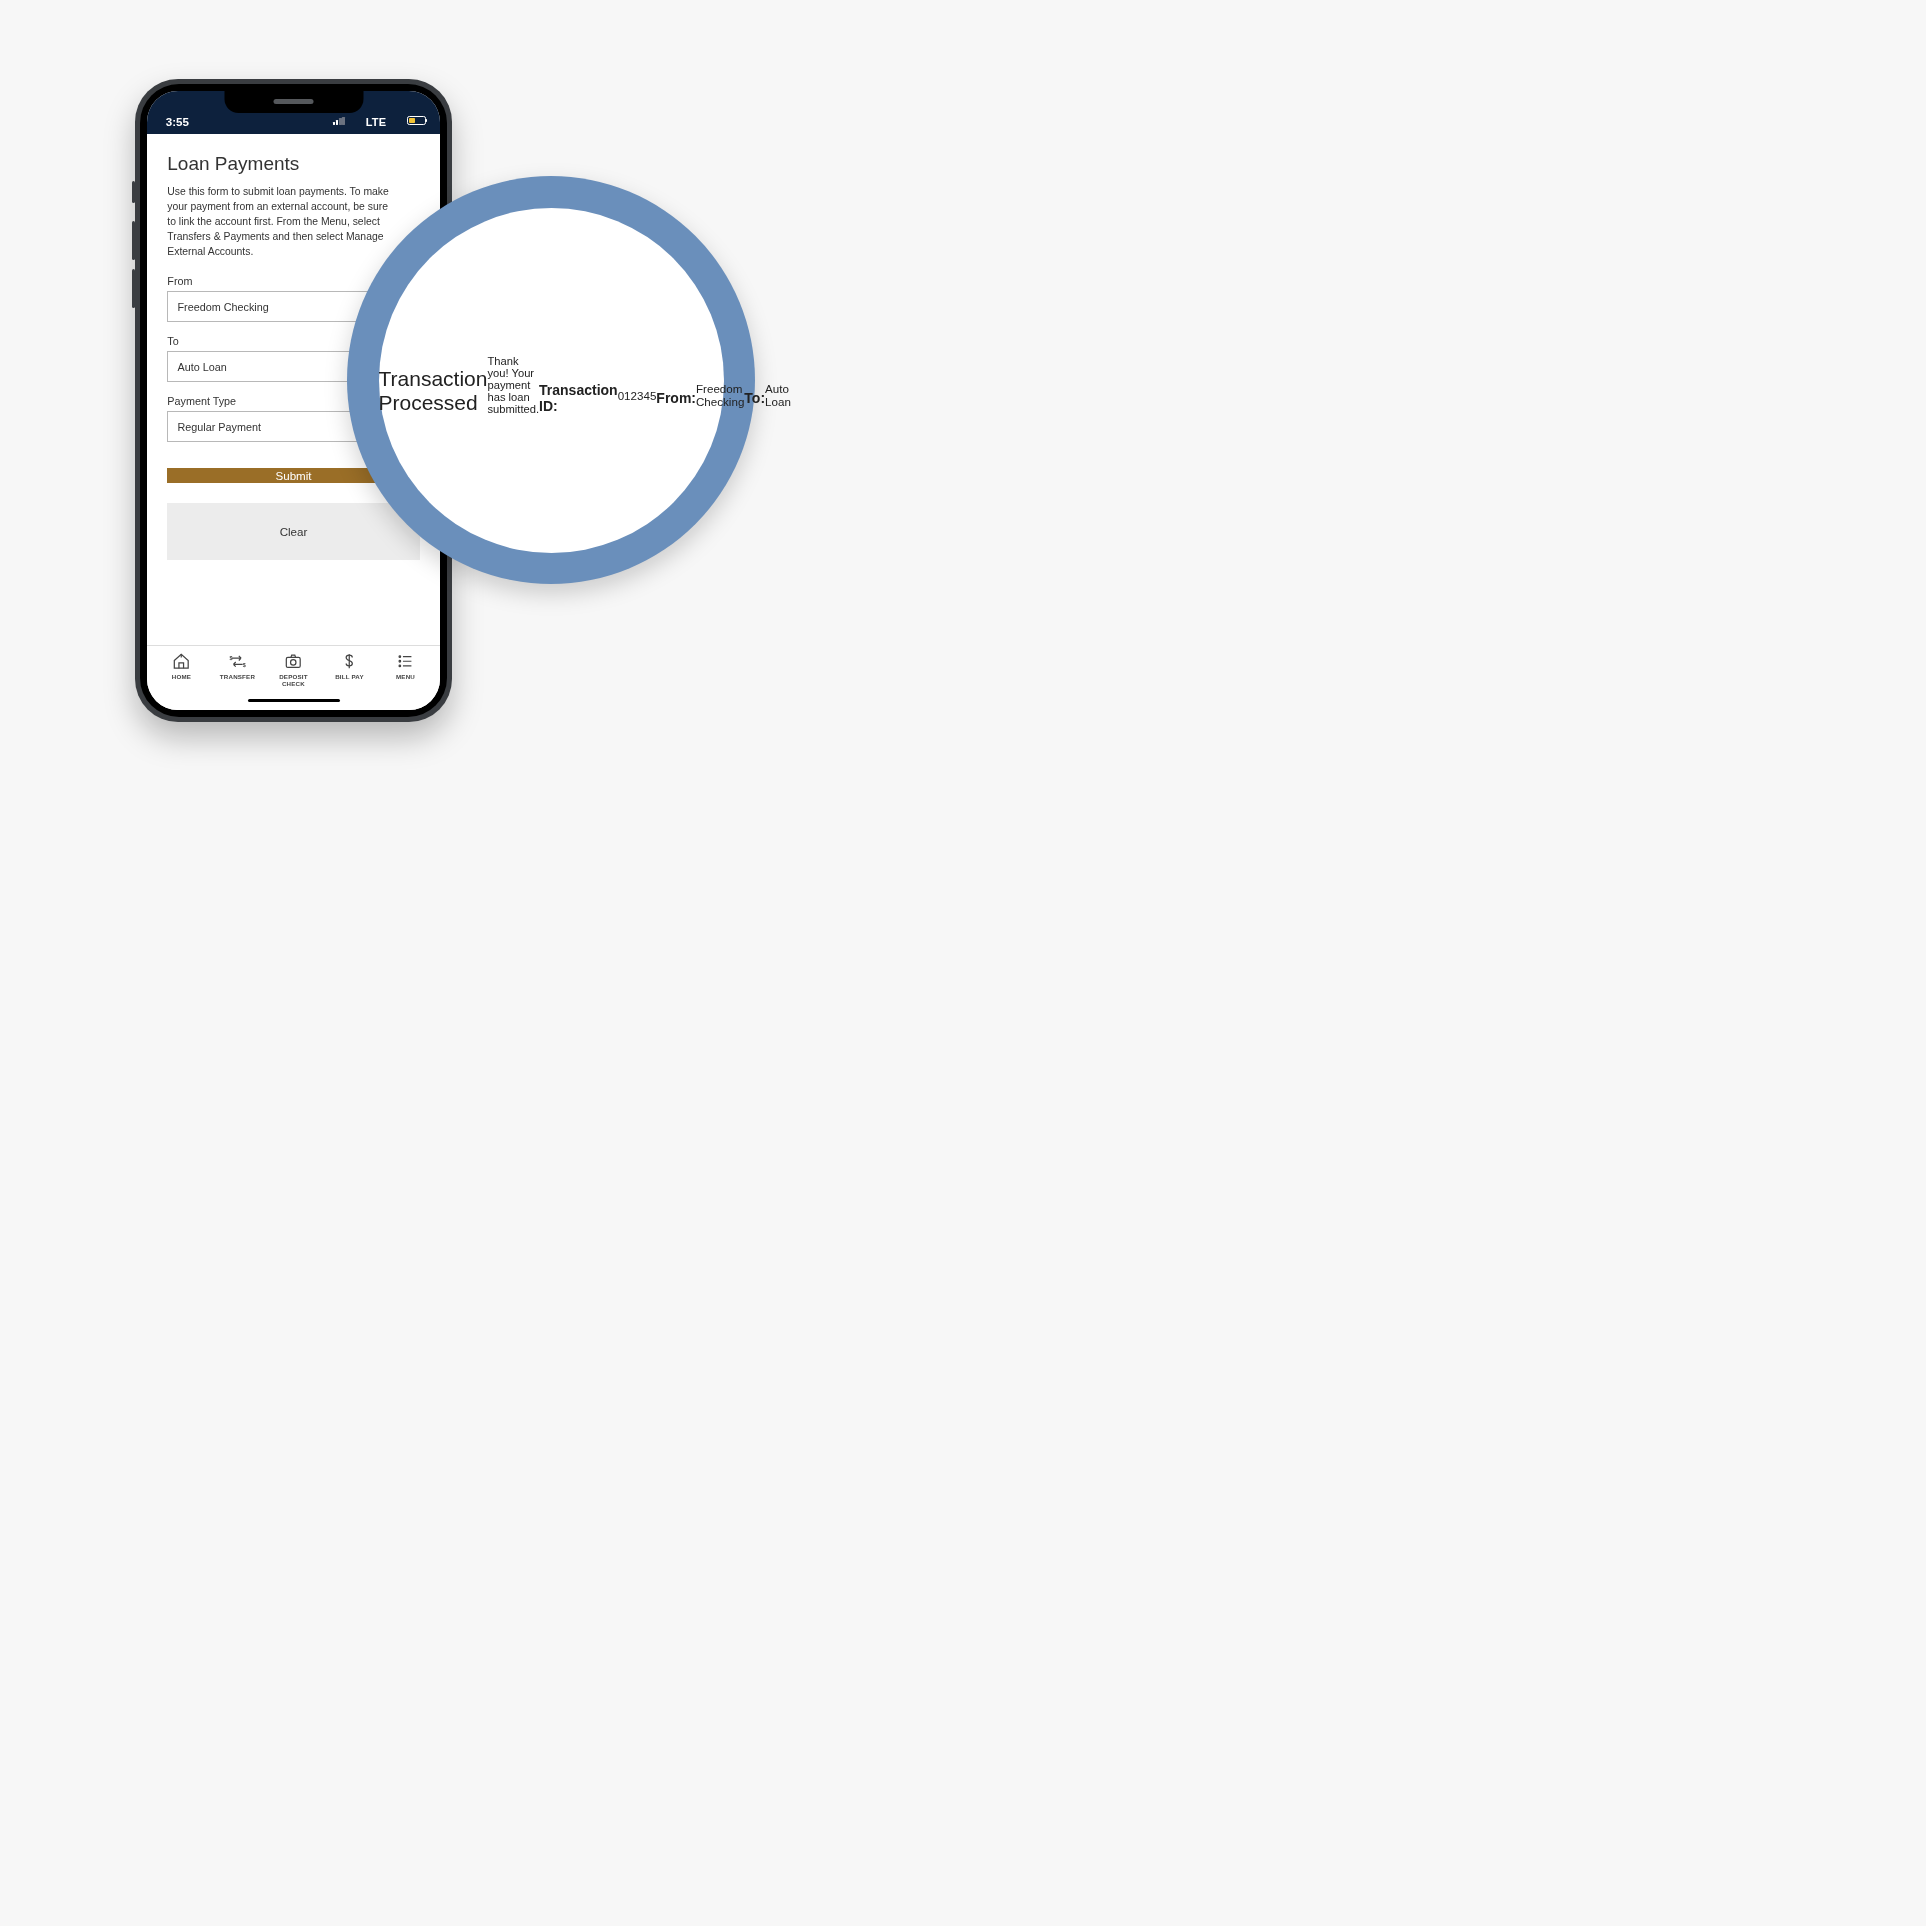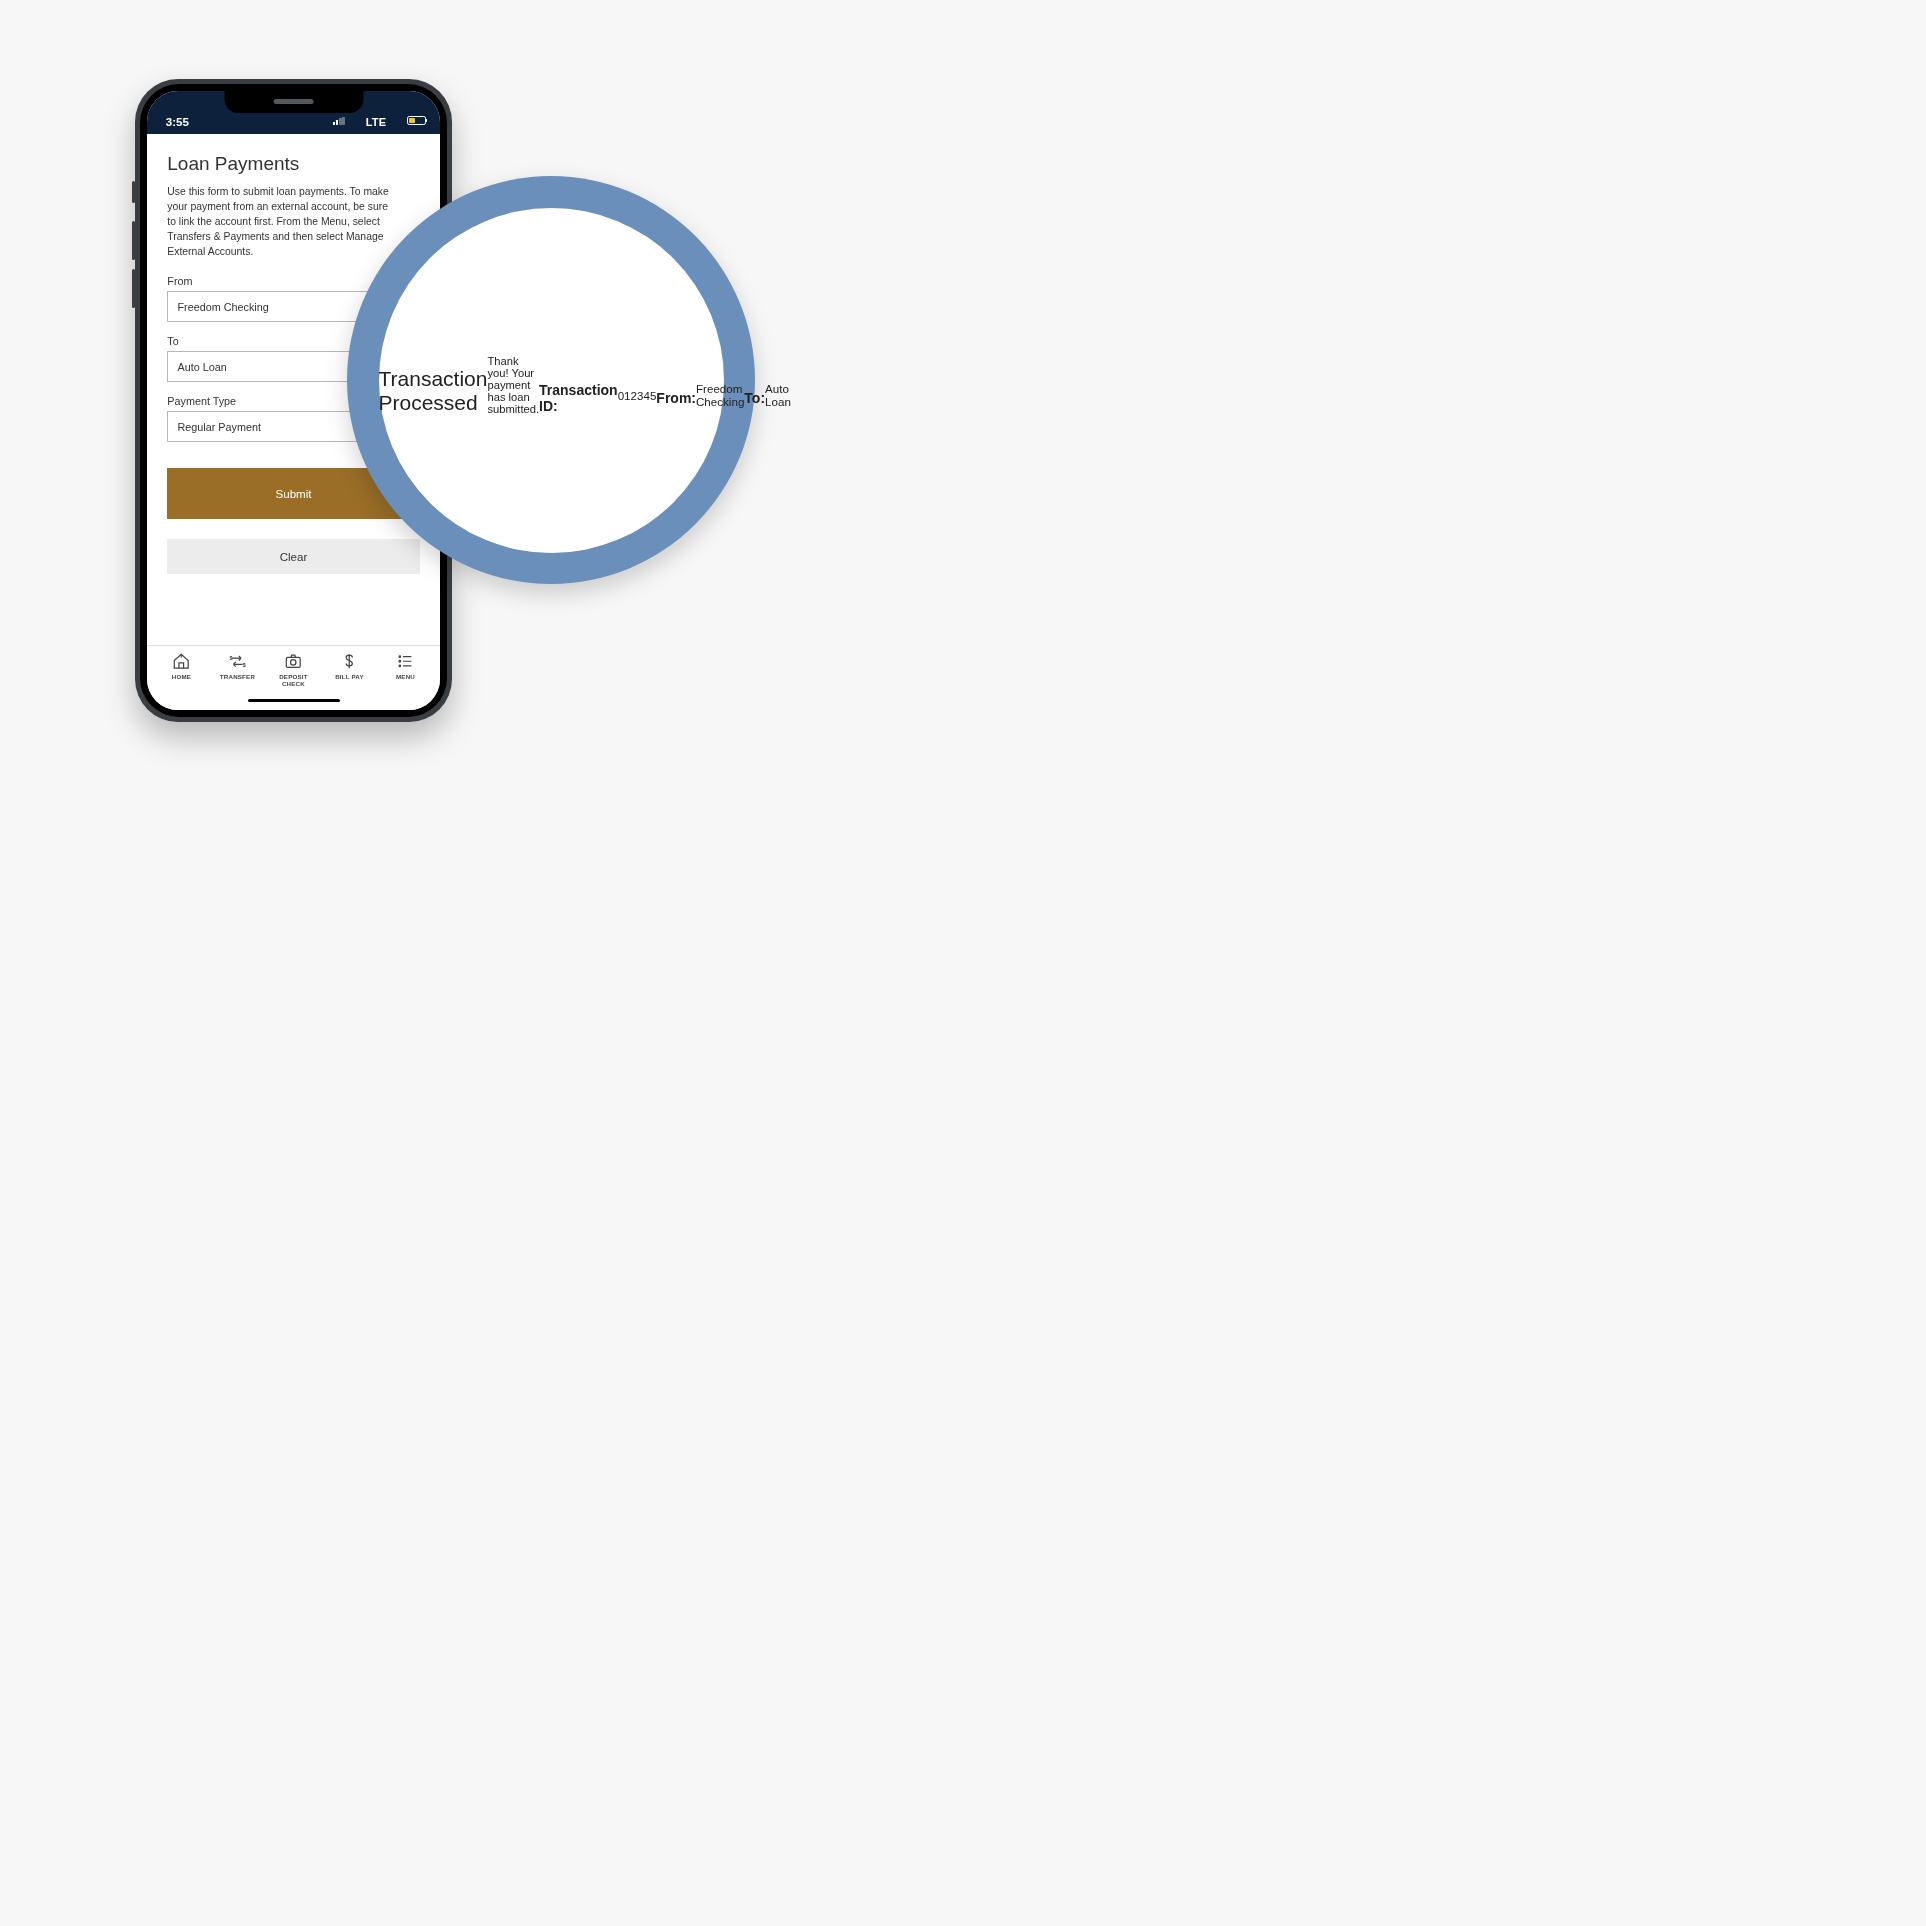--- a/index.html
+++ b/index.html
@@ -176,31 +176,31 @@
     background: #fff;
     text-align: left;
     font-family: inherit;
   }
   .submit-btn {
     width: 100%;
     margin-top: 26px;
     background: #9a6e27;
     color: #fff;
     border: none;
-    padding: 19px;
+    padding: 1px;
     font-size: 11.6px;
     font-family: inherit;
   }
   .clear-btn {
     width: 100%;
     margin-top: 20px;
     background: #ececec;
     color: #333;
     border: none;
-    padding: 11px;
+    padding: 22px;
     font-size: 11.6px;
     font-family: inherit;
   }
 
   
   .tabbar {
     border-top: 0.8px solid #ddd;
     display: flex;
     justify-content: space-around;
     padding: 6.2px 6.2px 4.6px 6.2px;

